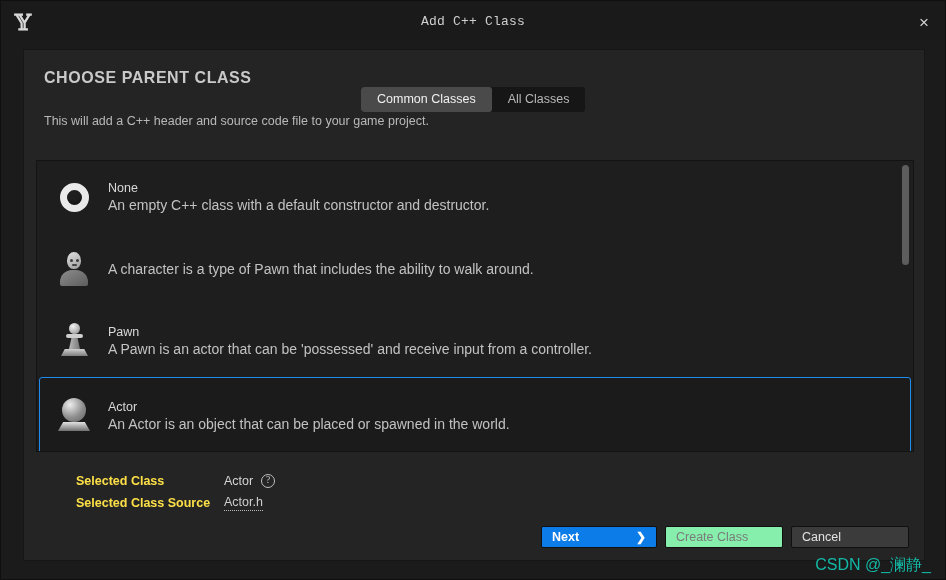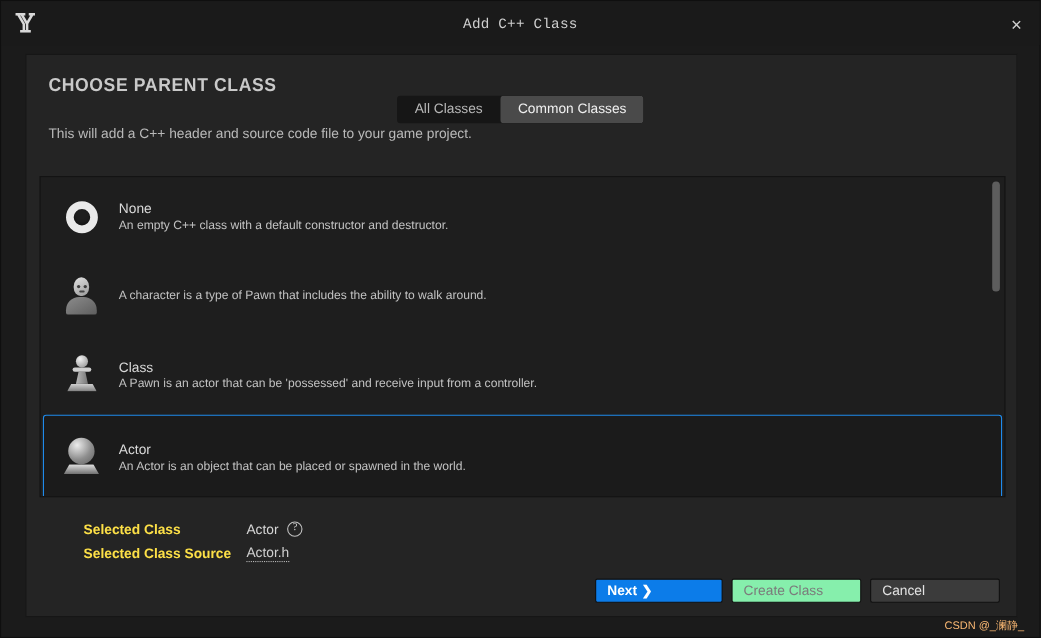--- a/index.html
+++ b/index.html
@@ -136,21 +136,21 @@
   }
   .row-icon {
     width: 40px; height: 44px;
     flex: 0 0 40px;
     margin-right: 14px;
     position: relative;
     display: flex; align-items: center; justify-content: center;
   }
   .row-text { display: flex; flex-direction: column; gap: 2px; }
   .row-title { font-size: 12.5px; color: #d8d8d8; }
-  .row-desc  { font-size: 11px; color: #c2c2c2; }
+  .row-desc  { font-size: 14px; color: #c2c2c2; }
 
   
   .icon-ring {
     width: 29px; height: 29px;
     border-radius: 50%;
     border: 7px solid #e9e9e9;
     background: transparent;
     box-shadow: inset 0 -2px 3px rgba(0,0,0,.35);
   }
   .icon-character { position: relative; width: 30px; height: 34px; }
@@ -262,21 +262,21 @@
   
   .footer {
     position: absolute;
     right: 15px; top: 476px;
     display: flex;
     gap: 8px;
   }
   .btn {
     height: 22px;
     min-width: 118px;
-    display: flex; align-items: center; justify-content: flex-start;
+    display: flex; align-items: center; justify-content: space-between;
     font-size: 12.5px;
     border-radius: 2px;
     cursor: pointer;
     padding: 0 10px;
     border: 1px solid #101010;
   }
   .btn-primary {
     background: #0c7ce9;
     color: #ffffff;
     min-width: 116px;
@@ -289,43 +289,43 @@
     cursor: default;
   }
   .btn-normal {
     background: #3b3b3b;
     color: #e2e2e2;
   }
 
   .watermark {
     position: absolute;
     right: 14px; bottom: 3px;
-    font-size: 10px;
-    color: #fdba74;
+    font-size: 16px;
+    color: #14b8a6;
   }
 </style>
 </head>
 <body>
 
 <div id="app">
 
   <div class="titlebar">
     <div class="ue-logo">𝕐</div>
     <div class="title-text">Add C++ Class</div>
     <div class="close-btn">×</div>
   </div>
 
   <div class="panel">
 
     <div class="section-header">
       <div class="section-title">CHOOSE PARENT CLASS</div>
 
       <div class="toggle-group">
+        <div class="toggle-btn active">Common Classes</div>
         <div class="toggle-btn">All Classes</div>
-        <div class="toggle-btn active">Common Classes</div>
       </div>
     </div>
 
     <div class="subtitle">This will add a C++ header and source code file to your game project.</div>
 
     <div class="list-wrap">
       <div class="list-inner">
 
         <div class="class-row">
           <div class="row-icon">
@@ -355,21 +355,21 @@
         <div class="class-row">
           <div class="row-icon">
             <div class="icon-pawn">
               <div class="pball"></div>
                 <div class="pneck"></div>
               <div class="pbody"></div>
                 <div class="pbase"></div>
             </div>
           </div>
           <div class="row-text">
-            <div class="row-title">Class</div>
+            <div class="row-title">Pawn</div>
             <div class="row-desc">A Pawn is an actor that can be 'possessed' and receive input from a controller.</div>
           </div>
         </div>
 
         <div class="class-row selected">
           <div class="row-icon">
             <div class="icon-actor">
               <div class="sphere"></div>
                 <div class="base"></div>
             </div>

